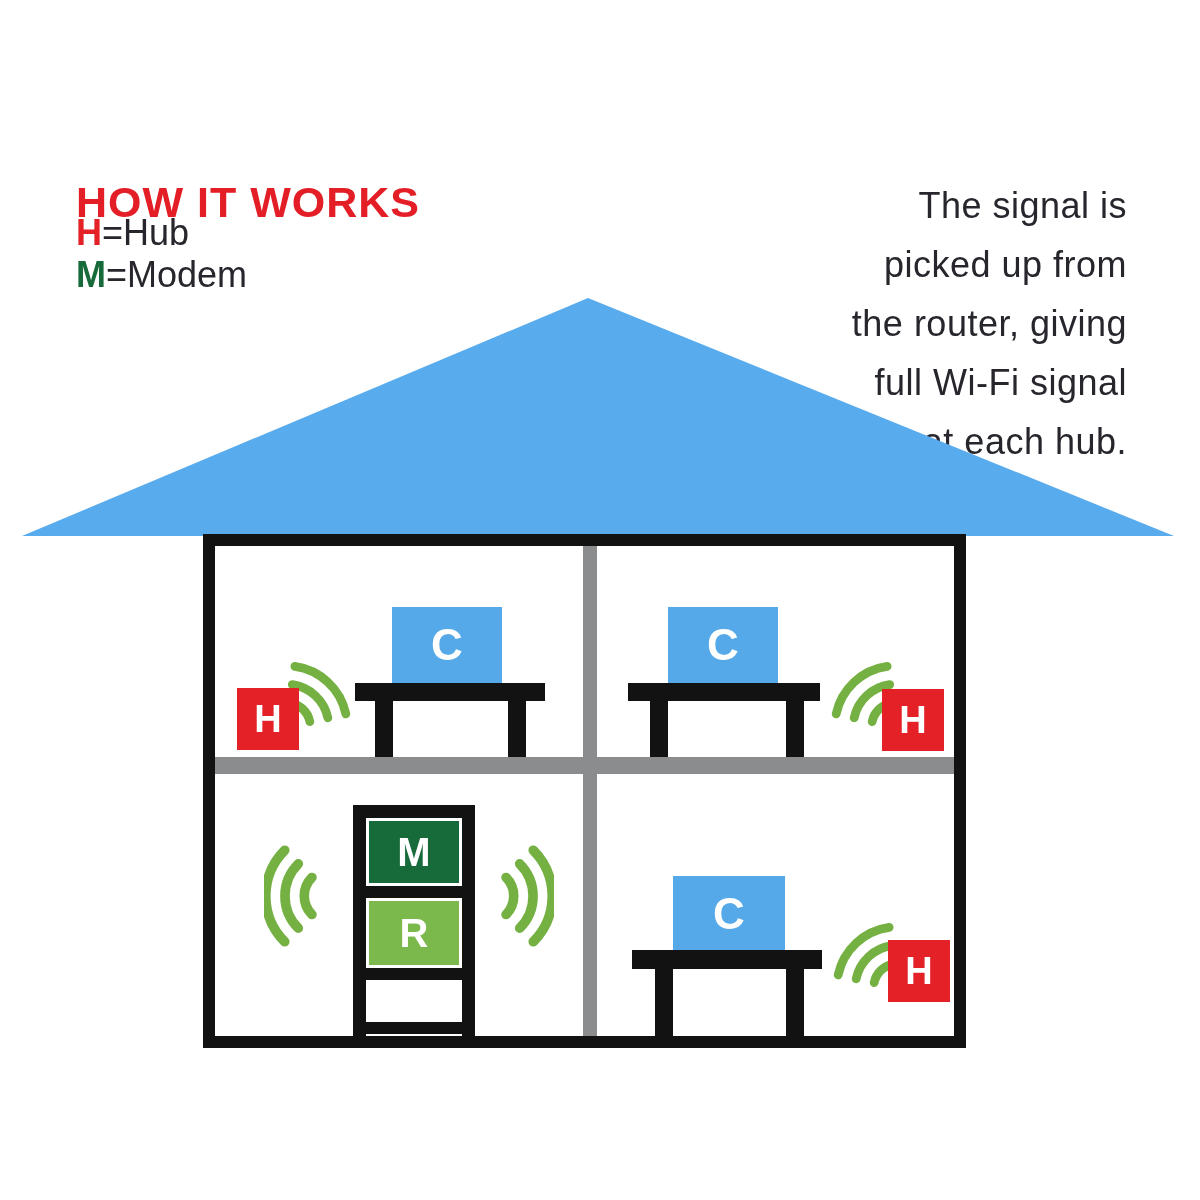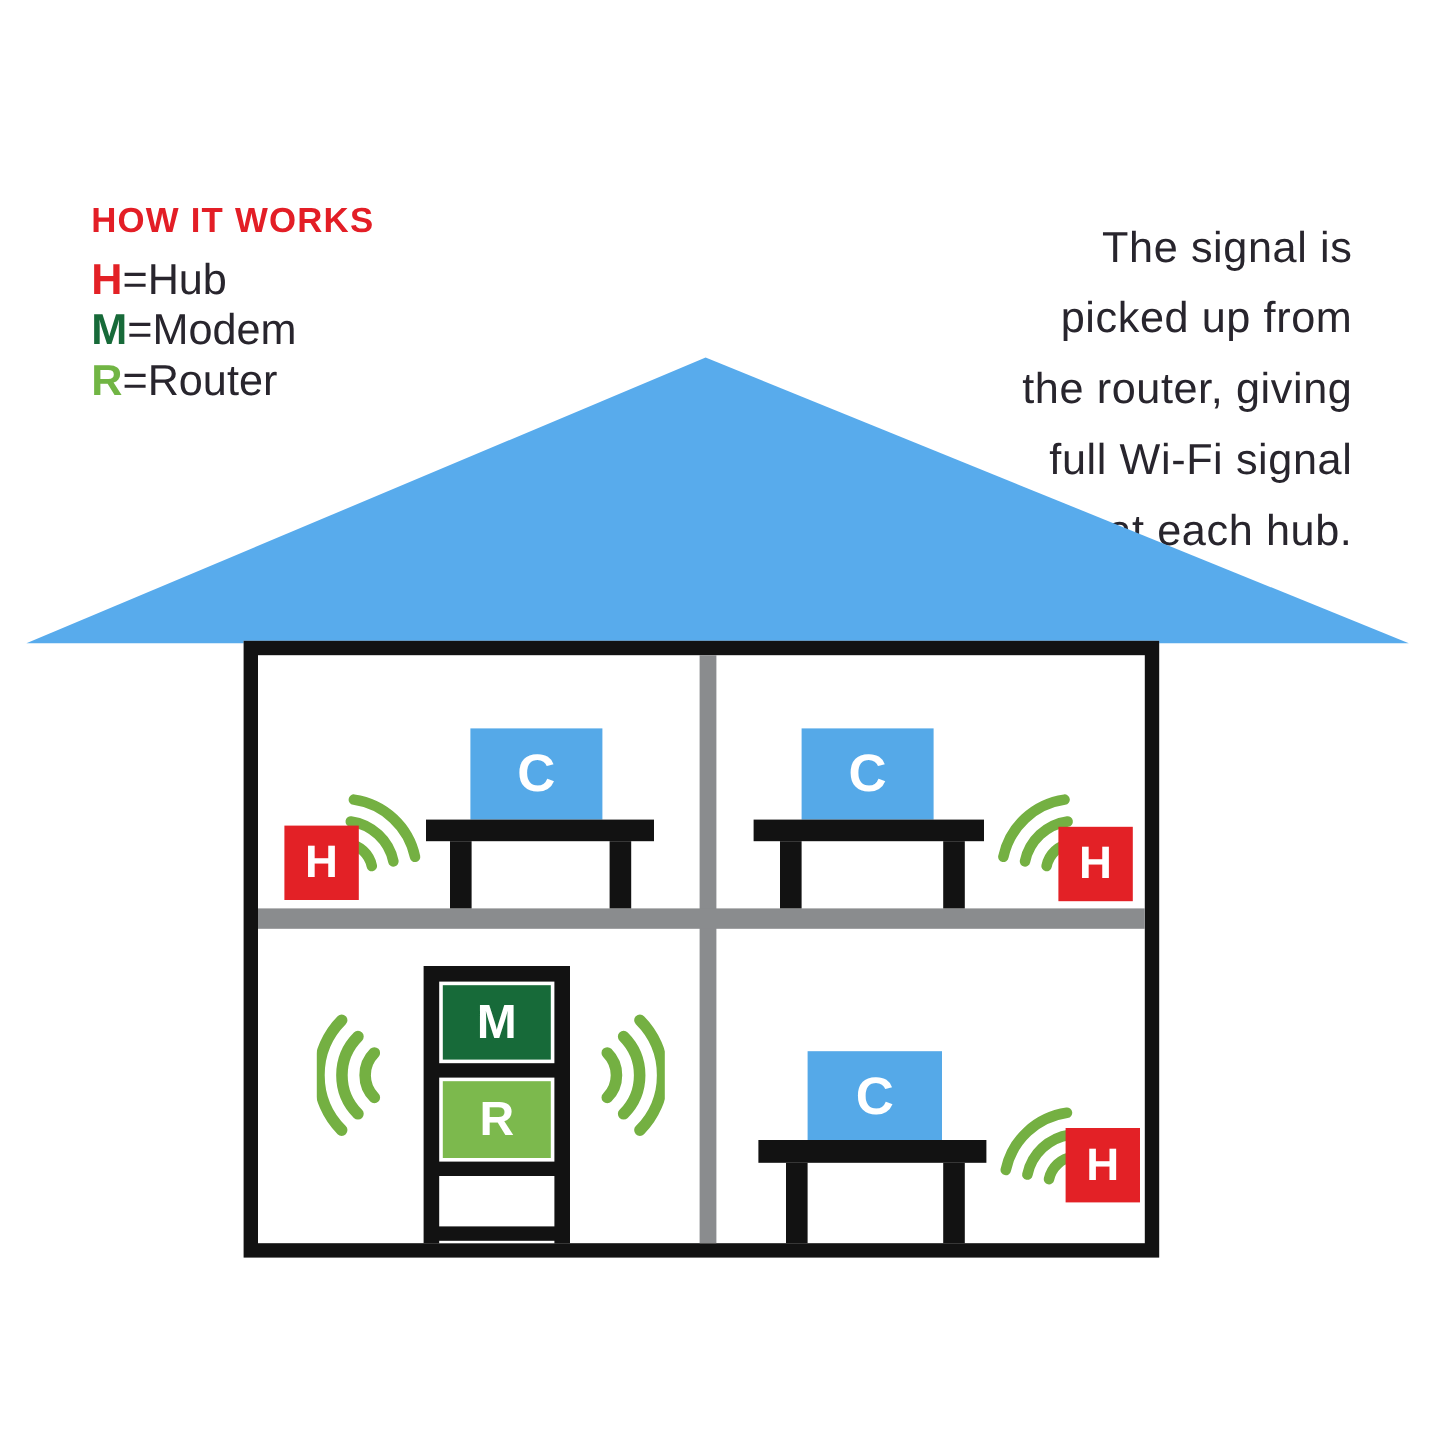--- a/index.html
+++ b/index.html
@@ -4,21 +4,21 @@
 <style>
   html,body{margin:0;padding:0;background:#fff;}
   .scene{
     position:relative;width:1200px;height:1200px;overflow:hidden;background:#ffffff;
     font-family:"Liberation Sans","DejaVu Sans",sans-serif;
   }
   .abs{position:absolute;}
 
   
   .title{
-    left:76px;top:168px;font-size:29px;font-weight:bold;letter-spacing:1px;
+    left:76px;top:178px;font-size:43px;font-weight:bold;letter-spacing:1px;
     color:var(--title-red);white-space:nowrap;
   }
   .legend{left:76px;top:212px;}
   .legend-row{font-size:36px;line-height:42px;color:var(--text-black);white-space:nowrap;}
   .legend-letter{font-weight:bold;}
   .legend-row:nth-child(1) .legend-letter{color:var(--hub-red);}
   .legend-row:nth-child(2) .legend-letter{color:var(--modem-green);}
   .legend-row:nth-child(3) .legend-letter{color:var(--legend-r-green);}
   .legend-row:nth-child(4) .legend-letter{color:var(--legend-c-blue);}
   .caption{
@@ -74,23 +74,20 @@
 <div class="scene">
 
   <div class="abs title">HOW IT WORKS</div>
 
   <div class="abs legend">
     <div class="legend-row">
       <span class="legend-letter">H</span><span>=Hub</span>
     </div>
     <div class="legend-row">
       <span class="legend-letter">M</span><span>=Modem</span>
-    </div>
-    <div class="legend-row">
-      <span class="legend-letter">R</span><span>=Router</span>
     </div>
   </div>
 
   <div class="abs caption">The signal is
 picked up from
 the router, giving
 full Wi-Fi signal
 at each hub.</div>
 
   <svg class="abs roof" width="1200" height="248" viewBox="0 0 1200 248">

